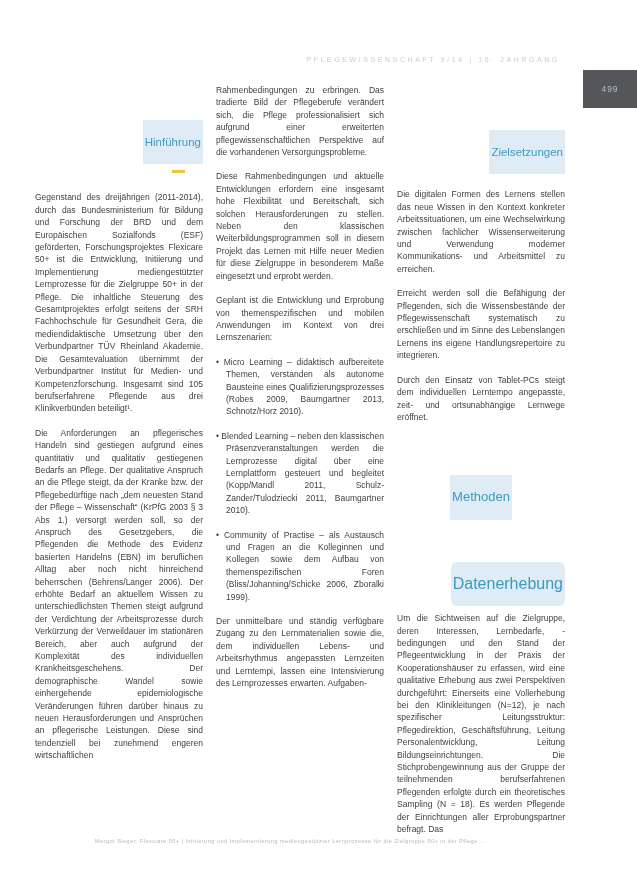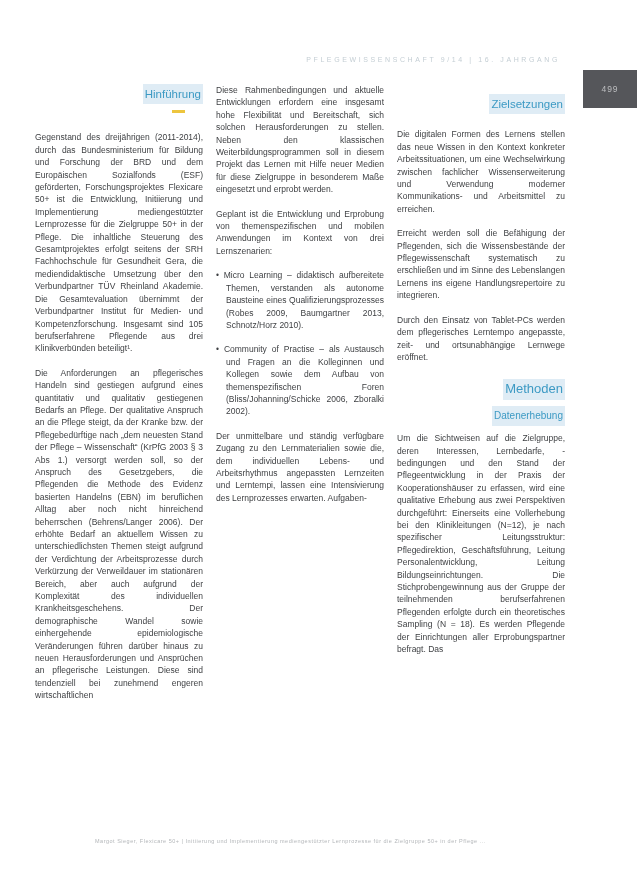--- a/index.html
+++ b/index.html
@@ -48,33 +48,34 @@
     line-height:12.4px;
     color:#3d3f42;
     hyphens:auto;
   }
   .para{margin:0 0 12px 0;}
   .heading-row{text-align:right;margin:0 0 6px 0;}
   .heading{
     display:inline-block;
     color:#3d9ac4;
     background:#dfecf5;
-    padding:4px 2px;
+    padding:16px 2px;
     font-weight:normal;
+    margin-top:36px;
   }
   .h-main{font-size:11.5px;}
   .h-big{font-size:13px;}
-  .h-sub{font-size:10px;}
+  .h-sub{font-size:16px;border-radius:6px;}
   .accent-dash{
     width:13px;height:3px;
     background:#edc53e;
     margin:4px 18px 18px auto;
   }
   .spacer-top{height:8px;}
-  .mt-lg{margin-top:16px;}
+  .mt-lg{margin-top:16px;text-align:center;}
   .mt-md{margin-top:10px;}
   .bullet-item{
     margin:0 0 12px 0;
     padding-left:10px;
     text-indent:-10px;
   }
   .bullet-item .marker{display:inline;}
   .footer-line{
     position:absolute;
     top:838px;left:95px;right:75px;
@@ -101,38 +102,40 @@
     <div class="col">
       <div class="heading-row">
         <span class="heading h-main">Hinführung</span>
       </div>
       <div class="accent-dash"></div>
       <p class="para">Gegenstand des dreijährigen (2011-2014), durch das Bundesministerium für Bildung und Forschung der BRD und dem Europäischen Sozialfonds (ESF) geförderten, Forschungsprojektes Flexicare 50+ ist die Entwicklung, Initiierung und Implementierung mediengestützter Lernprozesse für die Zielgruppe 50+ in der Pflege. Die inhaltliche Steuerung des Gesamtprojektes erfolgt seitens der SRH Fachhochschule für Gesundheit Gera, die mediendidaktische Umsetzung über den Verbundpartner TÜV Rheinland Akademie. Die Gesamtevaluation übernimmt der Verbundpartner Institut für Medien- und Kompetenzforschung. Insgesamt sind 105 berufserfahrene Pflegende aus drei Klinikverbünden beteiligt¹.</p>
       <p class="para">Die Anforderungen an pflegerisches Handeln sind gestiegen aufgrund eines quantitativ und qualitativ gestiegenen Bedarfs an Pflege. Der qualitative Anspruch an die Pflege steigt, da der Kranke bzw. der Pflegebedürftige nach „dem neuesten Stand der Pflege – Wissenschaft“ (KrPfG 2003 § 3 Abs 1.) versorgt werden soll, so der Anspruch des Gesetzgebers, die Pflegenden die Methode des Evidenz basierten Handelns (EBN) im beruflichen Alltag aber noch nicht hinreichend beherrschen (Behrens/Langer 2006). Der erhöhte Bedarf an aktuellem Wissen zu unterschiedlichsten Themen steigt aufgrund der Verdichtung der Arbeitsprozesse durch Verkürzung der Verweildauer im stationären Bereich, aber auch aufgrund der Komplexität des individuellen Krankheitsgeschehens. Der demographische Wandel sowie einhergehende epidemiologische Veränderungen führen darüber hinaus zu neuen Herausforderungen und Ansprüchen an pflegerische Leistungen. Diese sind tendenziell bei zunehmend engeren wirtschaftlichen</p>
     </div>
 
     <div class="col">
+      <p class="para">Rahmenbedingungen zu erbringen. Das tradierte Bild der Pflegeberufe verändert sich, die Pflege professionalisiert sich aufgrund einer erweiterten pflegewissenschaftlichen Perspektive auf die vorhandenen Versorgungsprobleme.</p>
       <p class="para">Diese Rahmenbedingungen und aktuelle Entwicklungen erfordern eine insgesamt hohe Flexibilität und Bereitschaft, sich solchen Herausforderungen zu stellen. Neben den klassischen Weiterbildungsprogrammen soll in diesem Projekt das Lernen mit Hilfe neuer Medien für diese Zielgruppe in besonderem Maße eingesetzt und erprobt werden.</p>
       <p class="para">Geplant ist die Entwicklung und Erprobung von themenspezifischen und mobilen Anwendungen im Kontext von drei Lernszenarien:</p>
 
       <div class="bullet-item"><span class="marker">•</span> <span>Micro Learning – didaktisch aufbereitete Themen, verstanden als autonome Bausteine eines Qualifizierungsprozesses (Robes 2009, Baumgartner 2013, Schnotz/Horz 2010).</span></div>
-      <div class="bullet-item"><span class="marker">•</span> <span>Community of Practise – als Austausch und Fragen an die Kolleginnen und Kollegen sowie dem Aufbau von themenspezifischen Foren (Bliss/Johanning/Schicke 2006, Zboralki 2002).</span></div>
+      <div class="bullet-item"><span class="marker">•</span> <span>Blended Learning – neben den klassischen Präsenzveranstaltungen werden die Lernprozesse digital über eine Lernplattform gesteuert und begleitet (Kopp/Mandl 2011, Schulz-Zander/Tulodziecki 2011, Baumgartner 2010).</span></div>
+      <div class="bullet-item"><span class="marker">•</span> <span>Community of Practise – als Austausch und Fragen an die Kolleginnen und Kollegen sowie dem Aufbau von themenspezifischen Foren (Bliss/Johanning/Schicke 2006, Zboralki 1999).</span></div>
 
       <p class="para">Der unmittelbare und ständig verfügbare Zugang zu den Lernmaterialien sowie die, dem individuellen Lebens- und Arbeitsrhythmus angepassten Lernzeiten und Lerntempi, lassen eine Intensivierung des Lernprozesses erwarten. Aufgaben-</p>
     </div>
 
     <div class="col">
 
       <div class="heading-row mt-md">
         <span class="heading h-main">Zielsetzungen</span>
       </div>
       <div class="spacer-top"></div>
       <p class="para">Die digitalen Formen des Lernens stellen das neue Wissen in den Kontext konkreter Arbeitssituationen, um eine Wechselwirkung zwischen fachlicher Wissenserweiterung und Verwendung moderner Kommunikations- und Arbeitsmittel zu erreichen.</p>
       <p class="para">Erreicht werden soll die Befähigung der Pflegenden, sich die Wissensbestände der Pflegewissenschaft systematisch zu erschließen und im Sinne des Lebenslangen Lernens ins eigene Handlungsrepertoire zu integrieren.</p>
-      <p class="para">Durch den Einsatz von Tablet-PCs werden dem pflegerisches Lerntempo angepasste, zeit- und ortsunabhängige Lernwege eröffnet.</p>
+      <p class="para">Durch den Einsatz von Tablet-PCs steigt dem individuellen Lerntempo angepasste, zeit- und ortsunabhängige Lernwege eröffnet.</p>
 
       <div class="heading-row mt-lg">
         <span class="heading h-big">Methoden</span>
       </div>
       <div class="heading-row">
         <span class="heading h-sub">Datenerhebung</span>
       </div>
       <p class="para">Um die Sichtweisen auf die Zielgruppe, deren Interessen, Lernbedarfe, -bedingungen und den Stand der Pflegeentwicklung in der Praxis der Kooperationshäuser zu erfassen, wird eine qualitative Erhebung aus zwei Perspektiven durchgeführt: Einerseits eine Vollerhebung bei den Klinikleitungen (N=12), je nach spezifischer Leitungsstruktur: Pflegedirektion, Geschäftsführung, Leitung Personalentwicklung, Leitung Bildungseinrichtungen. Die Stichprobengewinnung aus der Gruppe der teilnehmenden berufserfahrenen Pflegenden erfolgte durch ein theoretisches Sampling (N = 18). Es werden Pflegende der Einrichtungen aller Erprobungspartner befragt. Das</p>
     </div>
 

